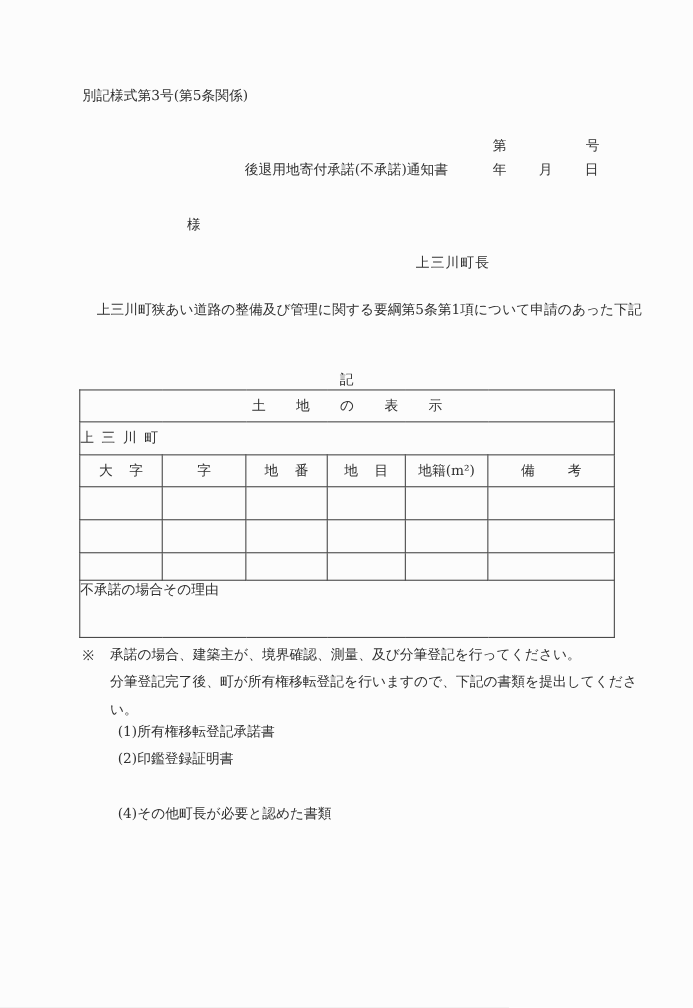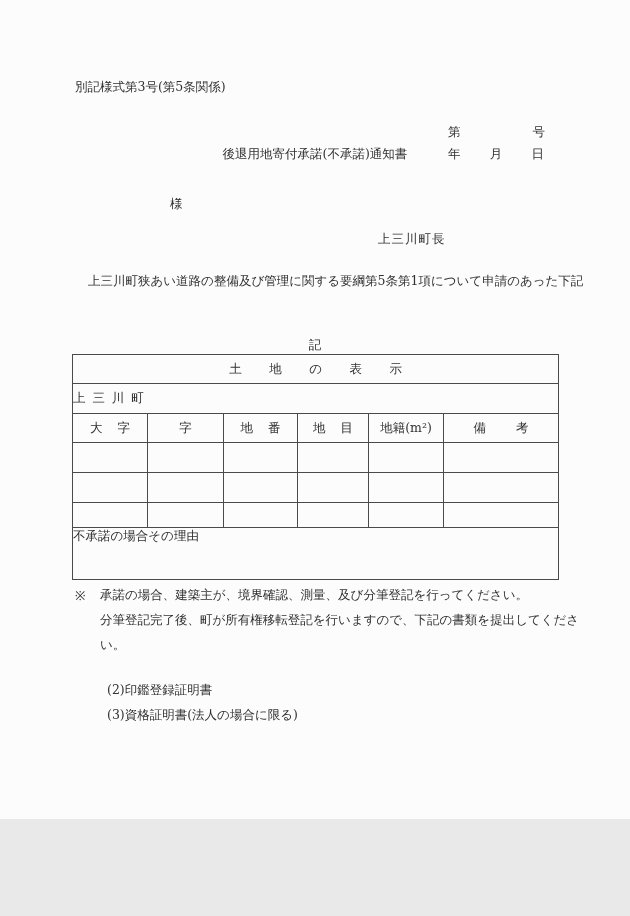--- a/index.html
+++ b/index.html
@@ -3,21 +3,21 @@
 <meta charset="utf-8">
 <style>
   html, body {
     margin: 0;
     padding: 0;
     background: #e9e9e9;
   }
   .page {
     position: relative;
     width: 630px;
-    height: 819px;
+    height: 916px;
     margin: 0 auto;
     background: #fcfcfc;
     font-family: "DejaVu Serif", "Liberation Serif", serif;
     font-size: 12.5px;
     color: #303030;
     overflow: hidden;
   }
   .abs { position: absolute; white-space: nowrap; }
 
   .doc-title {
@@ -168,16 +168,17 @@
       </tr>
     </tbody>
       </table>
   </div>
 
   <div class="abs" style="left:75px; top:587px;">※</div>
   <div class="abs" style="left:100px; top:587px;">承諾の場合、建築主が、境界確認、測量、及び分筆登記を行ってください。</div>
   <div class="abs" style="left:100px; top:612px;">分筆登記完了後、町が所有権移転登記を行いますので、下記の書類を提出してくださ</div>
   <div class="abs" style="left:100px; top:637px;">い。</div>
 
+  <div class="abs" style="left:107px; top:657px;">(1)所有権移転登記承諾書</div>
   <div class="abs" style="left:107px; top:682px;">(2)印鑑登録証明書</div>
-  <div class="abs" style="left:107px; top:707px;">(3)資格証明書(法人の場合に限る)</div>
+  <div class="abs" style="left:107px; top:732px;">(4)その他町長が必要と認めた書類</div>
 
 </div>
 
 </body></html>

